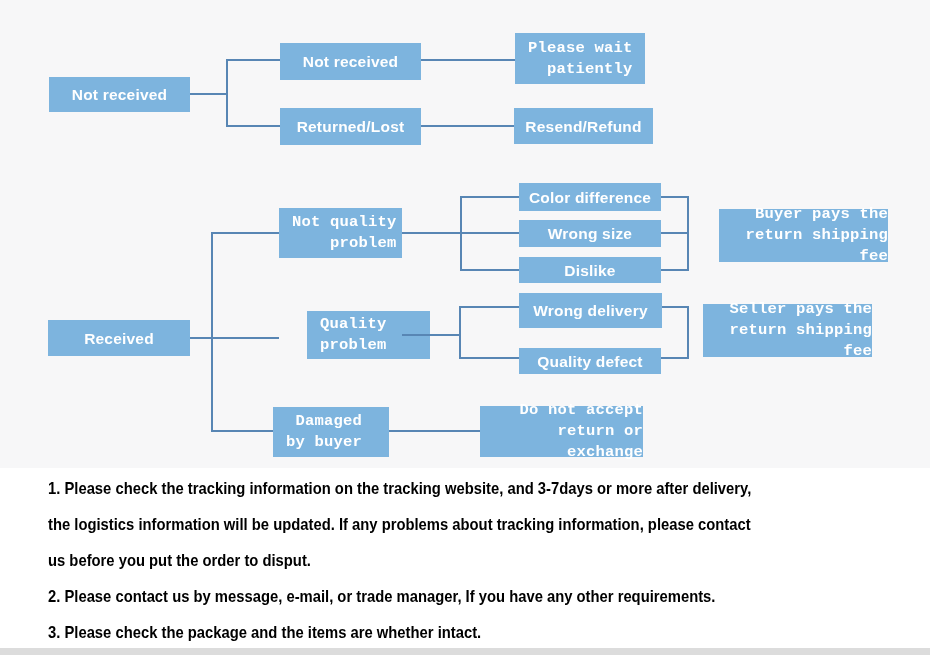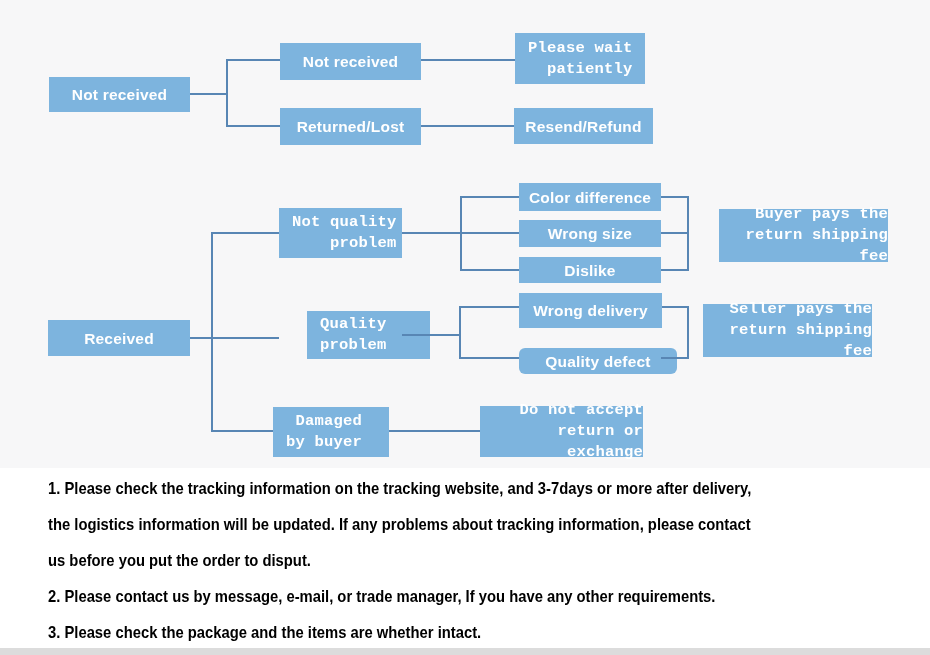--- a/index.html
+++ b/index.html
@@ -47,21 +47,21 @@
   #n-please-wait{left:515px;top:33px;width:130px;height:51px;}
   #n-resend-refund{left:514px;top:108px;width:139px;height:36px;}
   #n-received-root{left:48px;top:320px;width:142px;height:36px;}
   #n-not-quality-problem{left:279px;top:208px;width:123px;height:50px;}
   #n-quality-problem{left:279px;top:311px;width:123px;height:48px;margin-left:28px;}
   #n-damaged-by-buyer{left:273px;top:407px;width:116px;height:50px;}
   #n-color-difference{left:519px;top:183px;width:142px;height:28px;}
   #n-wrong-size{left:519px;top:220px;width:142px;height:27px;}
   #n-dislike{left:519px;top:257px;width:142px;height:26px;}
   #n-wrong-delivery{left:519px;top:293px;width:143px;height:35px;}
-  #n-quality-defect{left:519px;top:348px;width:158px;height:26px;border-radius:6px;}
+  #n-quality-defect{left:519px;top:348px;width:142px;height:26px;}
   #n-buyer-pays{left:719px;top:209px;width:169px;height:53px;}
   #n-seller-pays{left:703px;top:304px;width:169px;height:53px;}
   #n-do-not-accept{left:480px;top:406px;width:163px;height:51px;}
 
   
   #c1{left:190px;top:93px;width:37px;}
   #c2{left:226px;top:59px;height:68px;}
   #c3{left:226px;top:59px;width:54px;}
   #c4{left:226px;top:125px;width:54px;}
   #c5{left:421px;top:59px;width:94px;}

